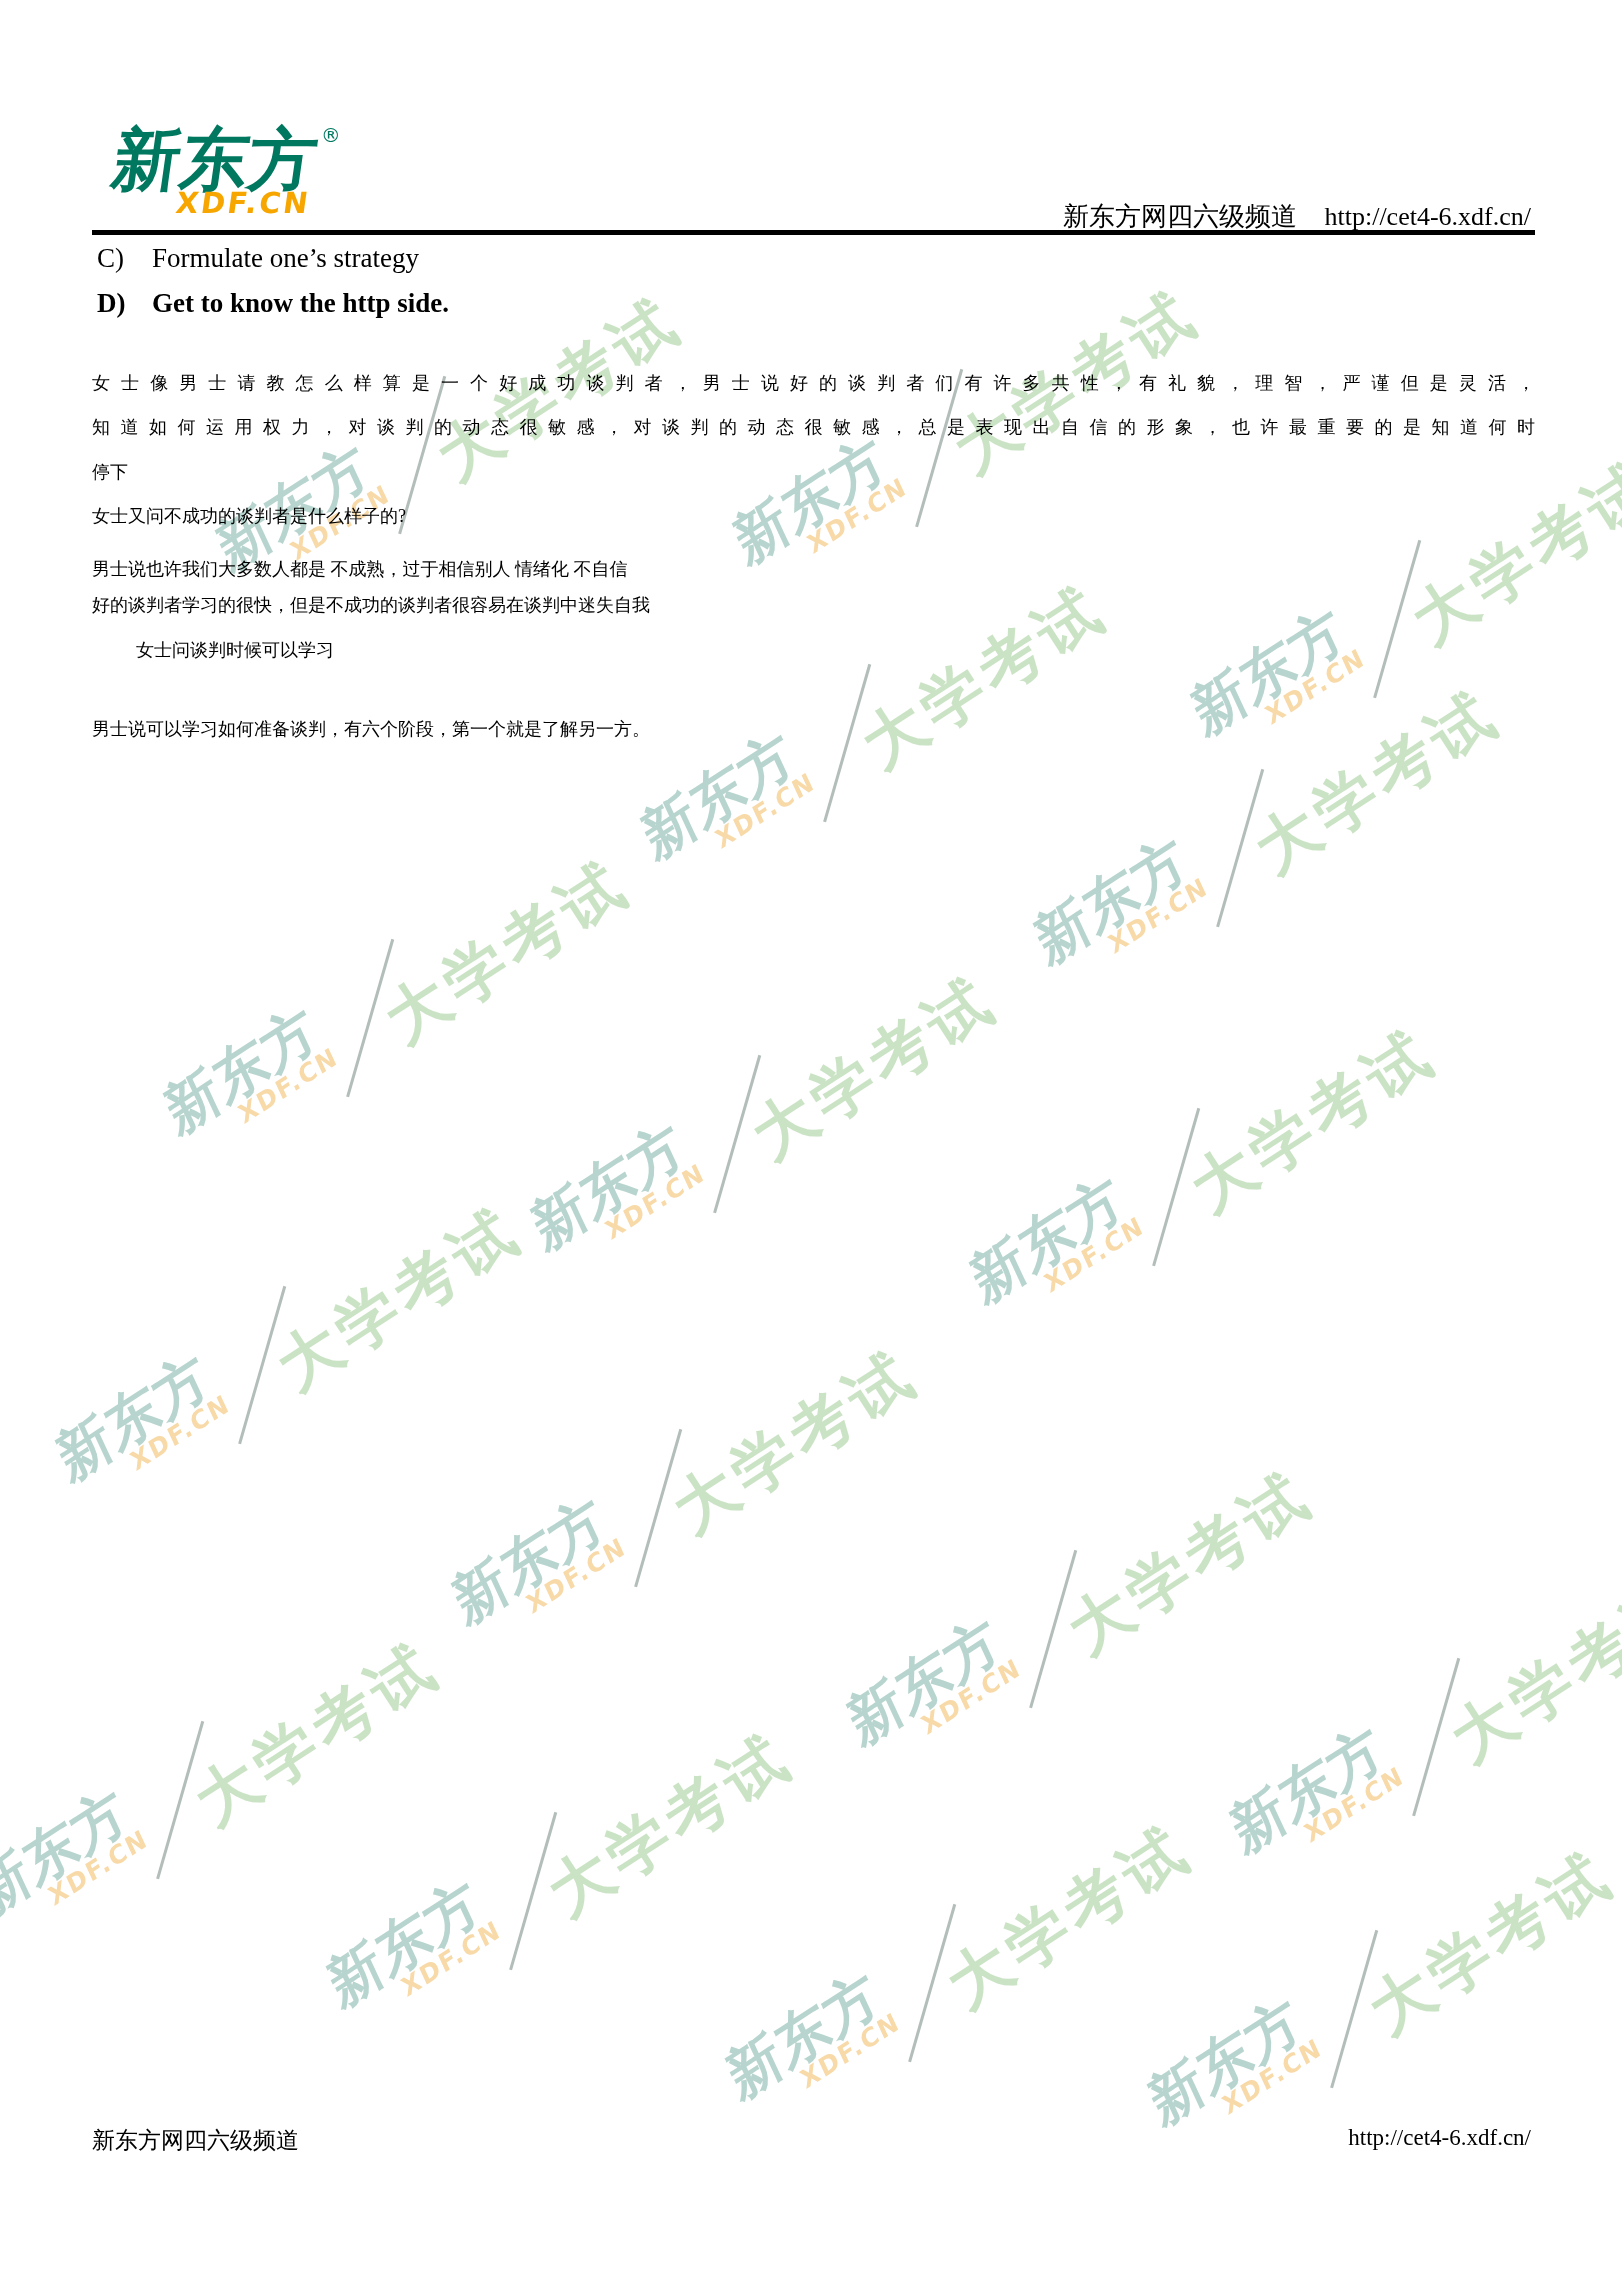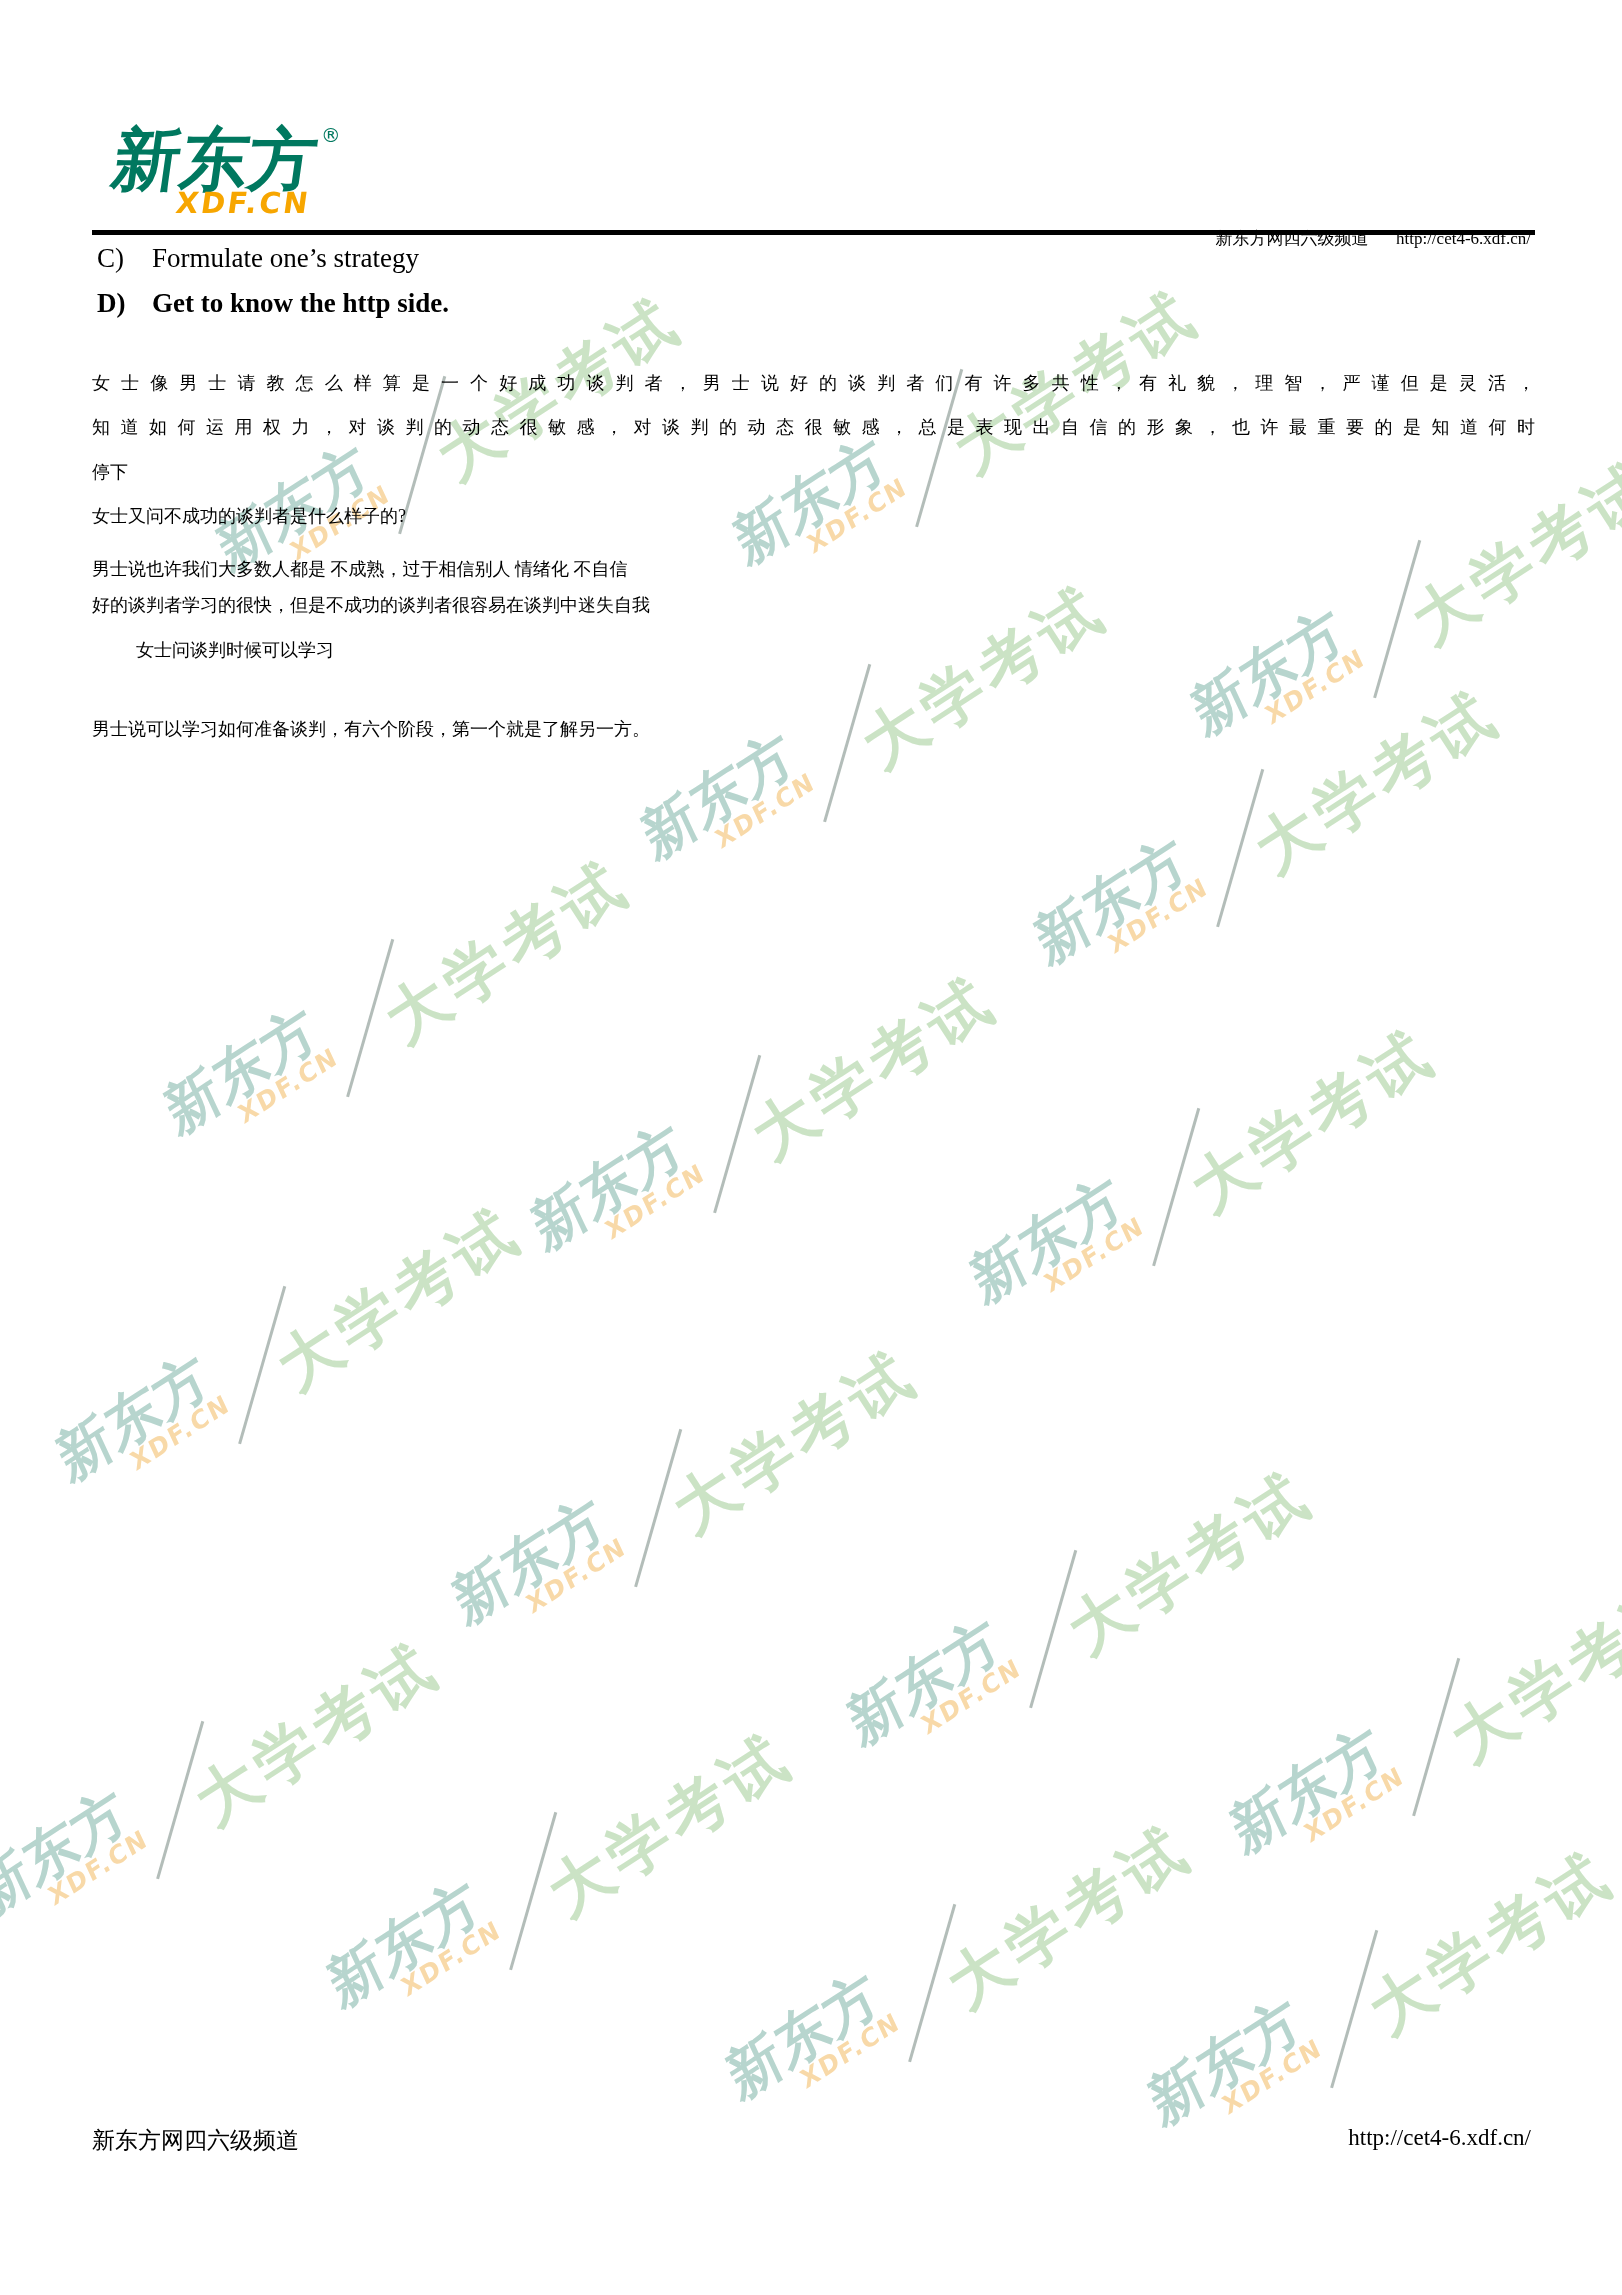--- a/index.html
+++ b/index.html
@@ -67,21 +67,21 @@
   .logo-sub{
     display:block;
     font-family:"DejaVu Sans","Liberation Sans",sans-serif;
     font-weight:bold;font-size:29px;line-height:27.5px;
     letter-spacing:2.6px;color:#f7a600;
     margin-left:63px;margin-top:-1.3px;
     transform:skewX(-8deg);
   }
   .header-right{
     position:absolute;right:92px;top:199px;
-    font-size:17px;white-space:nowrap;margin-top:28px;
+    font-size:26px;white-space:nowrap;
   }
   .header-right .gap{display:inline-block;width:27.5px;}
   .header-rule{
     position:absolute;left:92px;right:88px;top:230px;
     height:4.6px;background:#000;
   }
   
   .option{position:absolute;left:97px;font-size:27px;line-height:30px;white-space:nowrap;}
   .option .opt-label{display:inline-block;width:55px;}
   .option.bold{font-weight:bold;}

